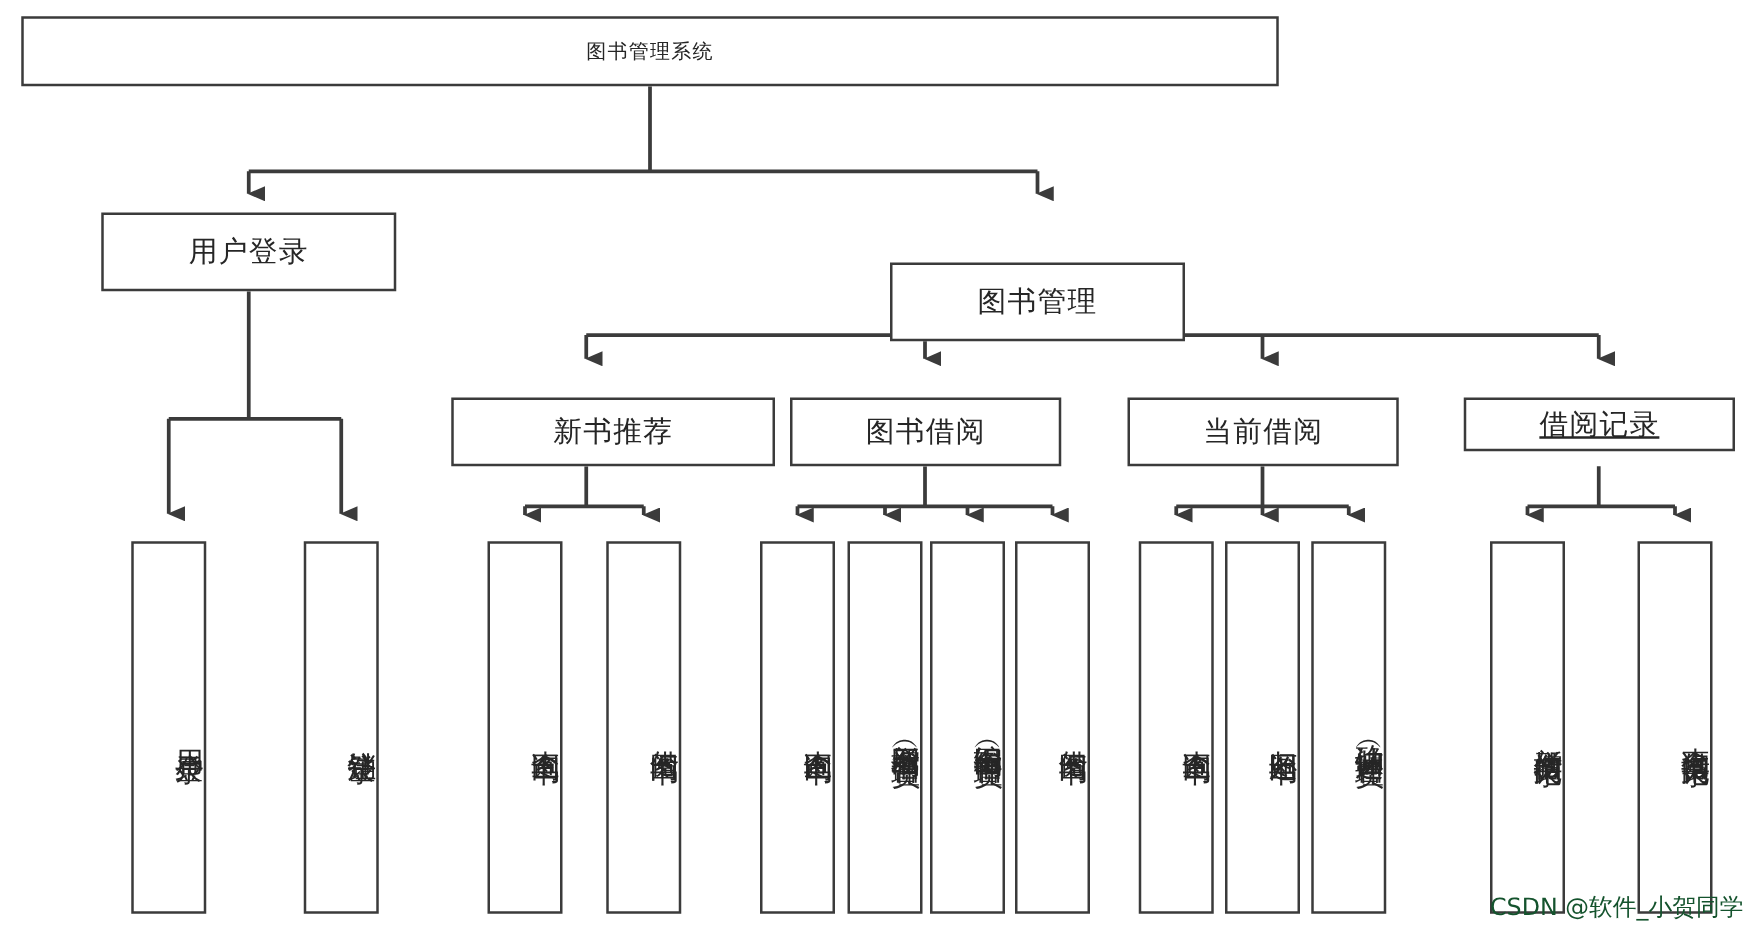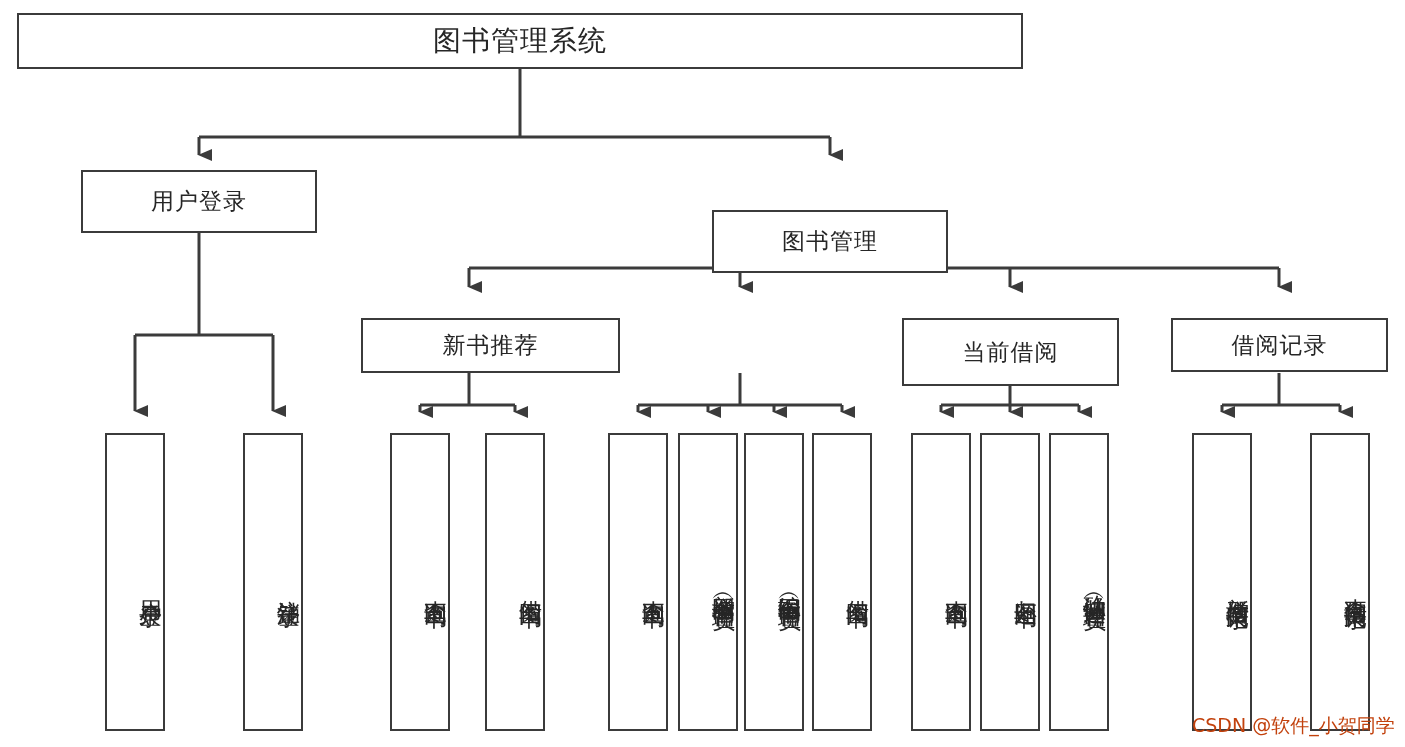--- a/index.html
+++ b/index.html
@@ -31,21 +31,21 @@
     display: flex;
     align-items: center;
     justify-content: center;
     color: #262626;
   }
   .node.horiz {
     font-size: 23px;
     letter-spacing: 1px;
   }
   .node.root {
-    font-size: 28px;
+    font-size: 16px;
   }
   .node.vert {
     writing-mode: vertical-rl;
     text-orientation: upright;
     font-size: 23px;
     line-height: 1.08;
     letter-spacing: 2px;
     padding-top: 8px;
     align-items: flex-start;
     justify-content: center;
@@ -53,21 +53,21 @@
   }
   .node.vert .vlabel {
     writing-mode: vertical-rl;
     text-orientation: upright;
   }
   .watermark {
     position: absolute;
     left: 1192px;
     top: 713px;
     font-size: 19px;
-    color: #c2410c;
+    color: #14532d;
     white-space: nowrap;
     font-family: "DejaVu Sans", "Liberation Sans", sans-serif;
   }
 </style>
 </head>
 <body>
 
 <div id="canvas">
 
   <svg id="wires" viewBox="0 0 1405 747" xmlns="http://www.w3.org/2000/svg">
@@ -131,24 +131,27 @@
   <div class="node horiz" style="left:81px; top:170px; width:236px; height:63px;">
     <span>用户登录</span>
   </div>
   <div class="node horiz" style="left:712px; top:170px; width:236px; height:63px;margin-top:40px;">
     <span>图书管理</span>
   </div>
 
   <div class="node horiz" style="left:361px; top:318px; width:259px; height:55px;">
     <span>新书推荐</span>
   </div>
-  <div class="node horiz" style="left:902px; top:318px; width:217px; height:68px;">
+  <div class="node horiz" style="left:632px; top:318px; width:217px; height:55px;">
+    <span>图书借阅</span>
+  </div>
+  <div class="node horiz" style="left:902px; top:318px; width:217px; height:55px;">
     <span>当前借阅</span>
   </div>
-  <div class="node horiz" style="left:1171px; top:318px; width:217px; height:54px;">
+  <div class="node horiz" style="left:1171px; top:318px; width:217px; height:43px;text-decoration:underline;">
     <span>借阅记录</span>
   </div>
 
   <div class="node vert" style="left:105px; top:433px; width:60px; height:298px;">
     <span class="vlabel">用户登录</span>
   </div>
   <div class="node vert" style="left:243px; top:433px; width:60px; height:298px;">
     <span class="vlabel">注销登录</span>
   </div>
 

